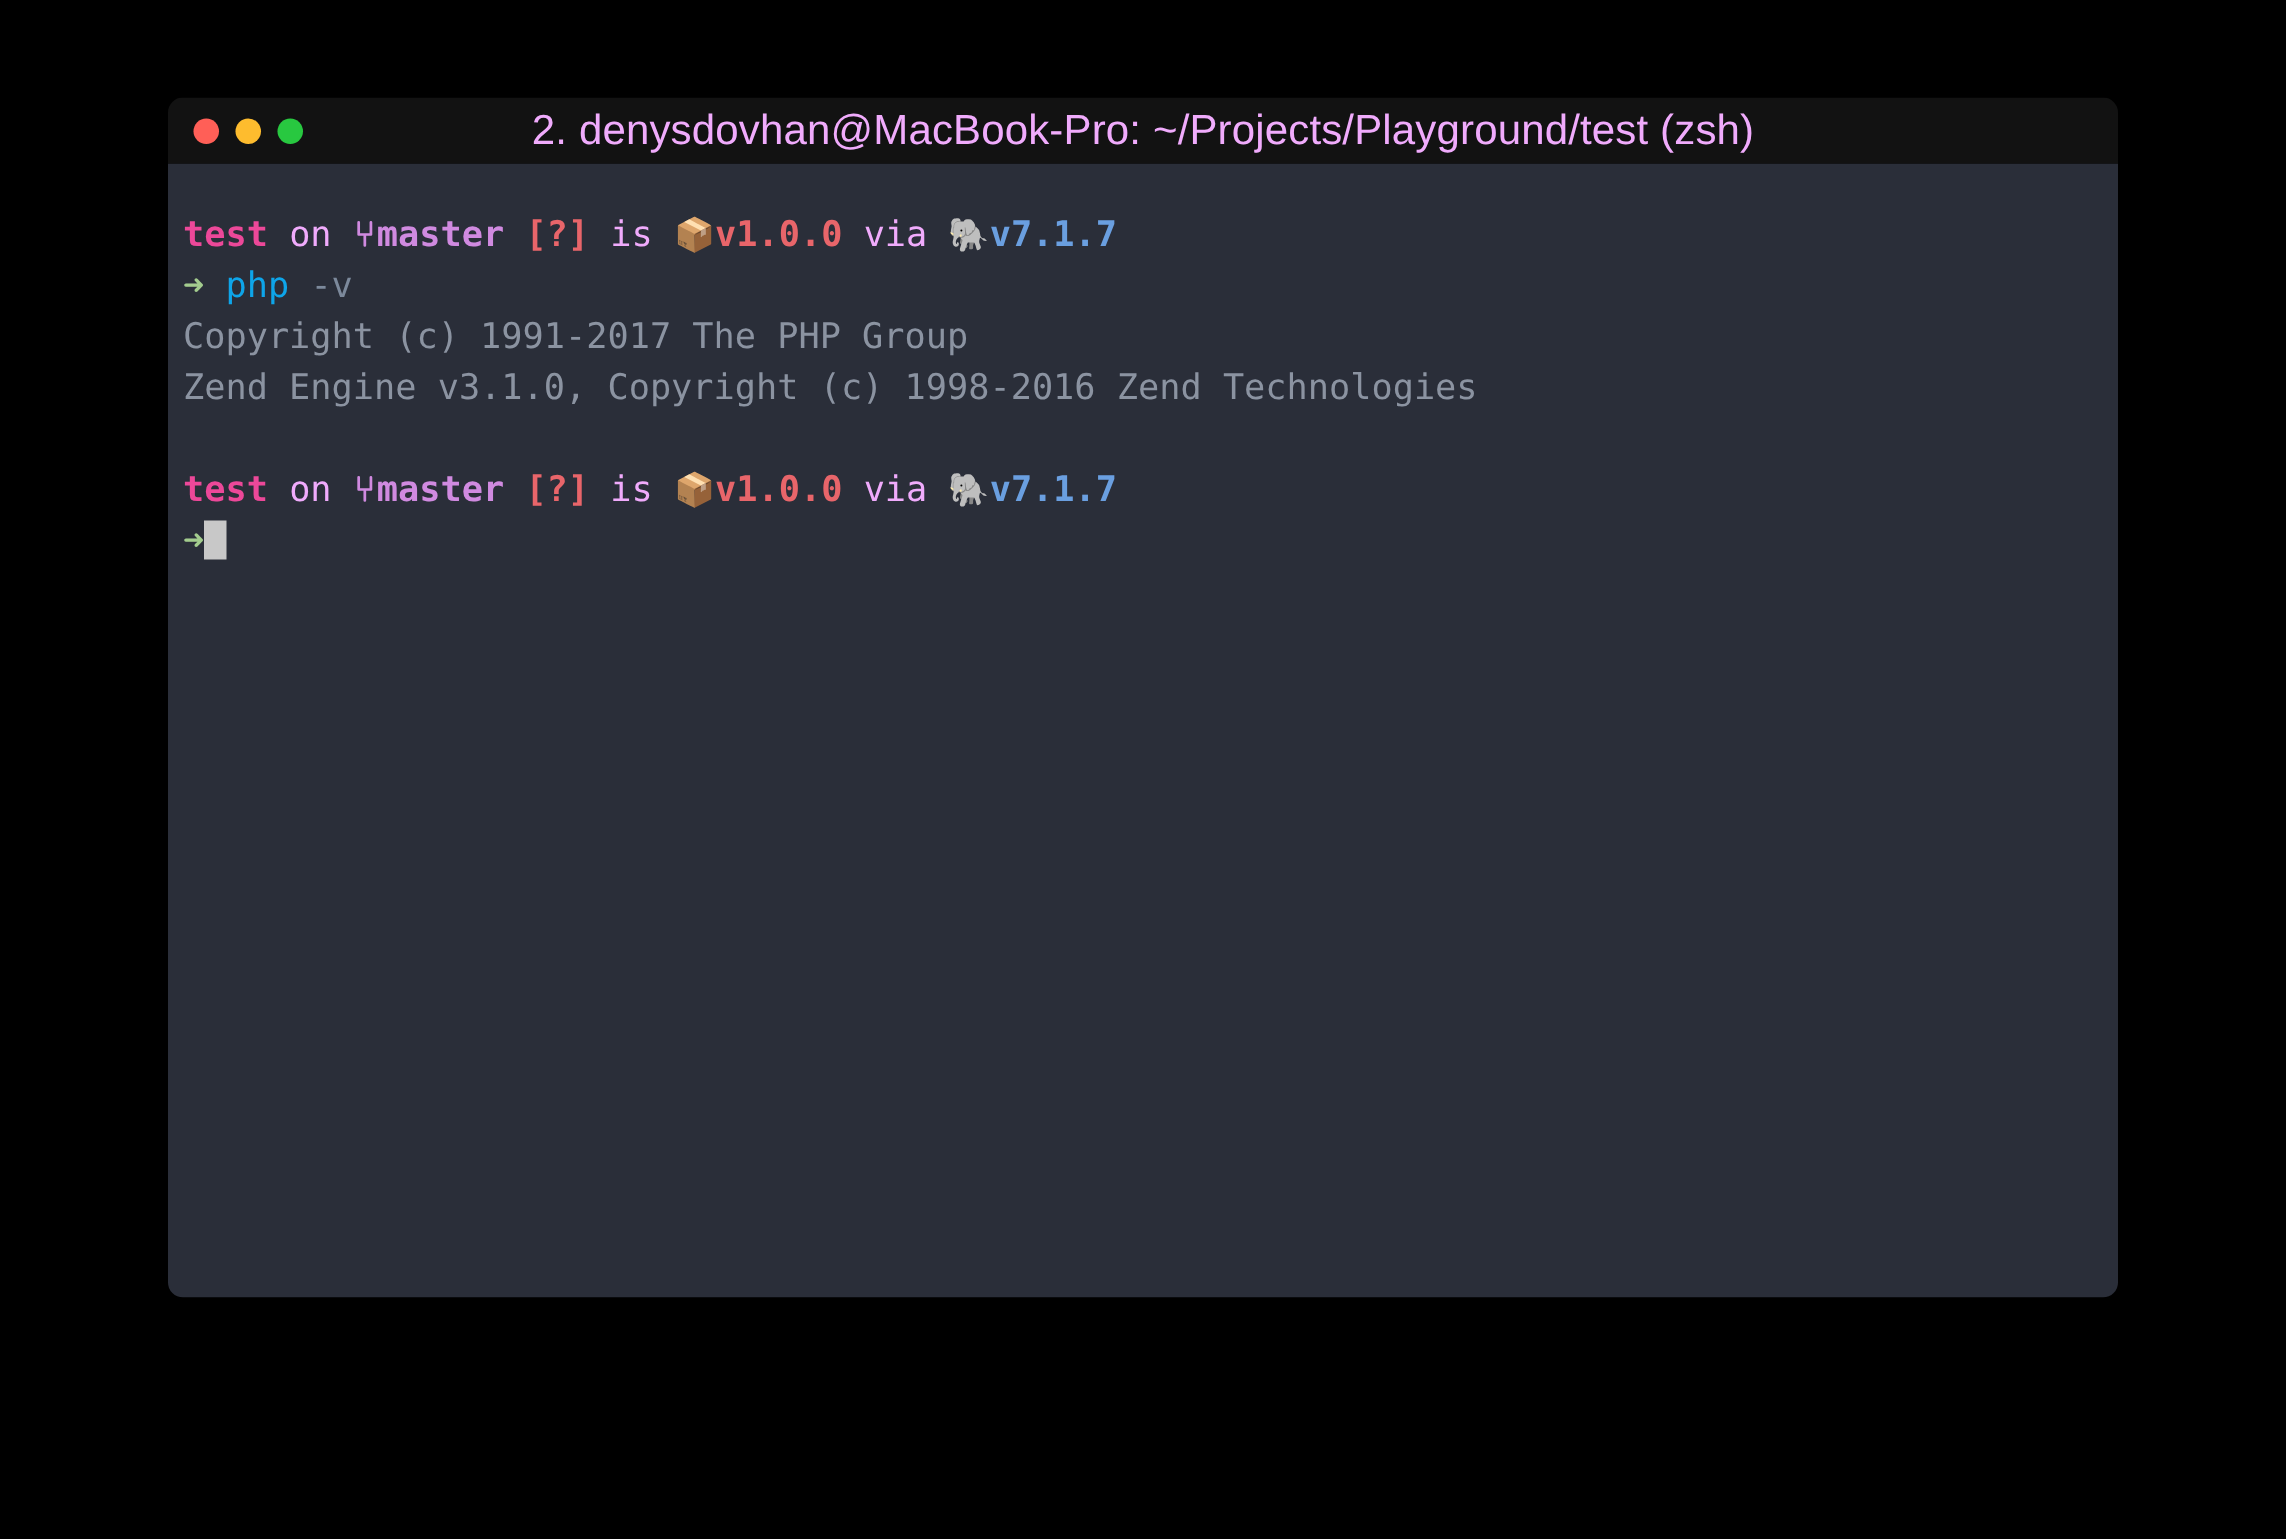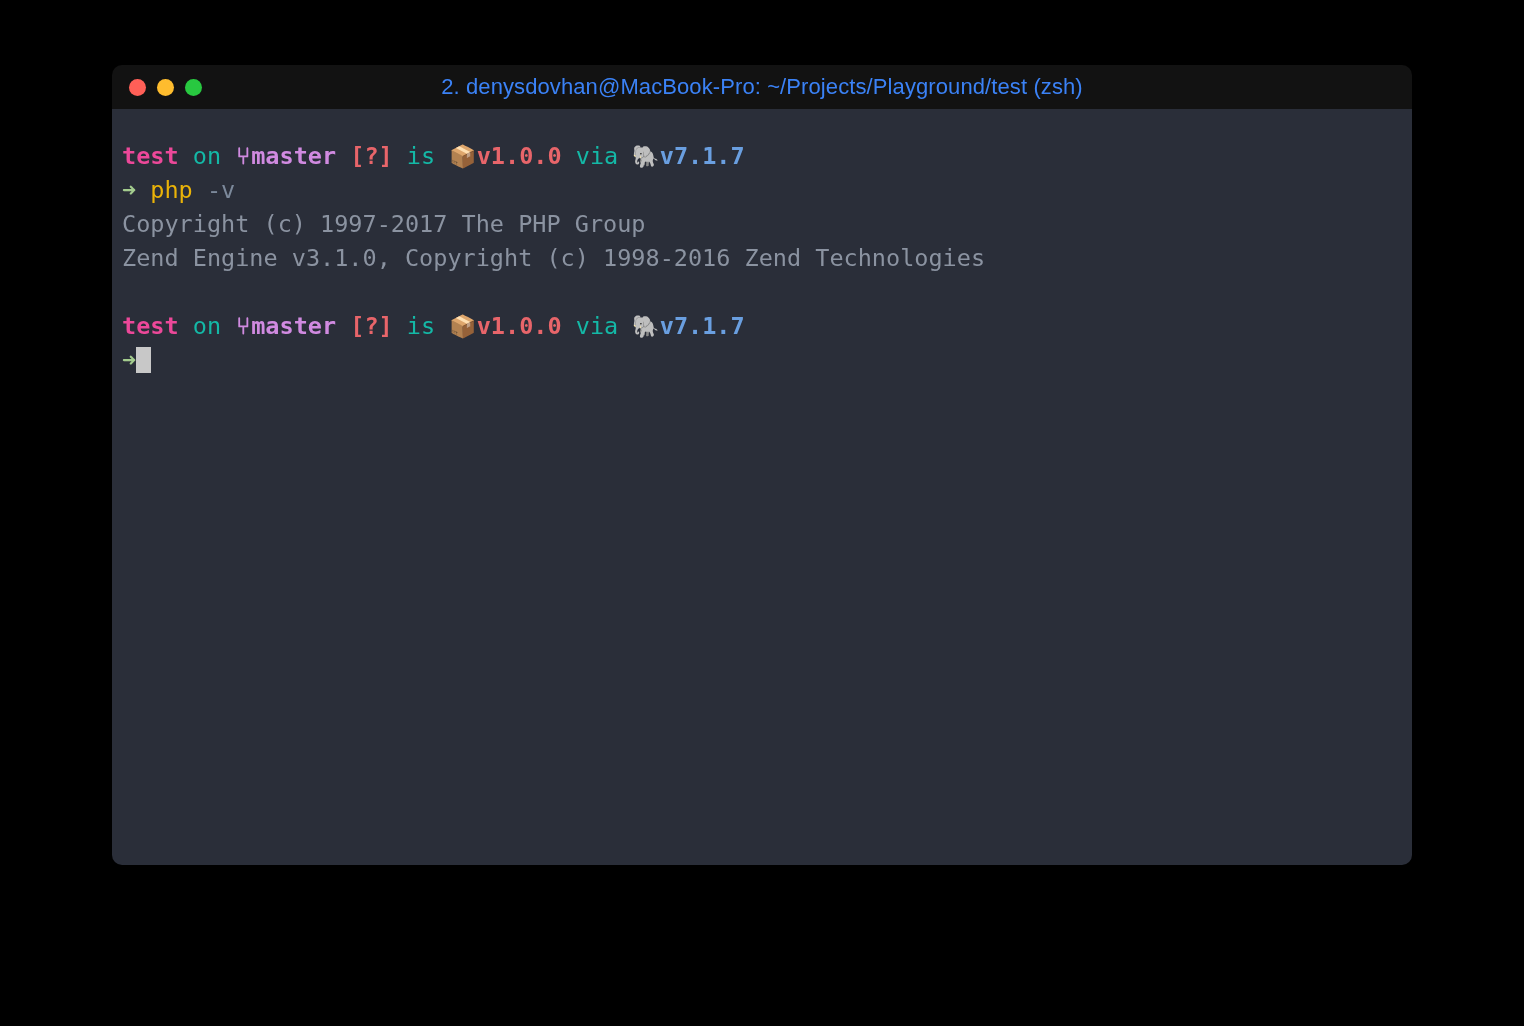--- a/index.html
+++ b/index.html
@@ -55,22 +55,22 @@
     height: 17px;
     border-radius: 50%;
     display: block;
   }
   .light.close    { background: #ff5f57; }
   .light.minimize { background: #febc2e; }
   .light.zoom     { background: #28c840; }
 
   .window-title {
     font-family: "Liberation Sans", sans-serif;
-    font-size: 22px;
-    color: #3b82f6;
+    font-size: 28px;
+    color: #f0abfc;
     letter-spacing: 0.1px;
     white-space: nowrap;
     user-select: none;
   }
 
   
   .terminal-body {
     height: 756px;
     background: #2a2e39;
     padding: 30px 0 0 10px;
@@ -83,28 +83,28 @@
 
   .line {
     white-space: pre;
     height: 34px;
   }
 
   .line.blank { height: 34px; }
 
   
   .tok-dir      { color: #ec4899; font-weight: bold; }
-  .tok-plain    { color: #14b8a6; }
+  .tok-plain    { color: #f0abfc; }
   .tok-branch   { color: #d08ae0; font-weight: bold; }
   .tok-status   { color: #e8656a; font-weight: bold; }
   .tok-pkgver   { color: #e8656a; font-weight: bold; text-align: center; }
   .tok-phpver   { color: #6a9fe0; font-weight: bold; margin-top: 20px; }
   .tok-emoji    { font-family: "DejaVu Sans", sans-serif; font-size: 22px; }
   .tok-arrow    { color: #a3cc8e; font-weight: bold; }
-  .tok-cmd      { color: #eab308; }
+  .tok-cmd      { color: #0ea5e9; }
   .tok-arg      { color: #7c899b; }
   .tok-output   { color: #8b93a1; }
 
   .cursor-block {
     display: inline-block;
     width: 15px;
     height: 26px;
     background: #c8c8c8;
     vertical-align: -5px;
   }
@@ -130,21 +130,21 @@
       </div>
       <div class="window-title">2. denysdovhan@MacBook-Pro: ~/Projects/Playground/test (zsh)</div>
     </div>
 
     <div class="terminal-body">
 
       <div class="line"><span class="tok-dir">test</span><span class="tok-plain"> </span><span class="tok-plain">on</span><span class="tok-plain"> </span><span class="tok-branch branch-glyph">⑂</span><span class="tok-branch">master</span><span class="tok-plain"> </span><span class="tok-status">[?]</span><span class="tok-plain"> </span><span class="tok-plain">is</span><span class="tok-plain"> </span><span class="tok-emoji">📦</span><span class="tok-pkgver">v1.0.0</span><span class="tok-plain"> </span><span class="tok-plain">via</span><span class="tok-plain"> </span><span class="tok-emoji">🐘</span><span class="tok-phpver">v7.1.7</span></div>
 
       <div class="line"><span class="tok-arrow">➜</span><span class="tok-plain"> </span><span class="tok-cmd">php</span><span class="tok-plain"> </span><span class="tok-arg">-v</span></div>
 
-      <div class="line tok-output">Copyright (c) 1997-2017 The PHP Group</div>
+      <div class="line tok-output">Copyright (c) 1991-2017 The PHP Group</div>
       <div class="line tok-output">Zend Engine v3.1.0, Copyright (c) 1998-2016 Zend Technologies</div>
 
       <div class="line blank"></div>
 
       <div class="line"><span class="tok-dir">test</span><span class="tok-plain"> </span><span class="tok-plain">on</span><span class="tok-plain"> </span><span class="tok-branch branch-glyph">⑂</span><span class="tok-branch">master</span><span class="tok-plain"> </span><span class="tok-status">[?]</span><span class="tok-plain"> </span><span class="tok-plain">is</span><span class="tok-plain"> </span><span class="tok-emoji">📦</span><span class="tok-pkgver">v1.0.0</span><span class="tok-plain"> </span><span class="tok-plain">via</span><span class="tok-plain"> </span><span class="tok-emoji">🐘</span><span class="tok-phpver">v7.1.7</span></div>
 
       <div class="line"><span class="tok-arrow">➜</span><span class="cursor-block"></span></div>
 
     </div>
   </div>

